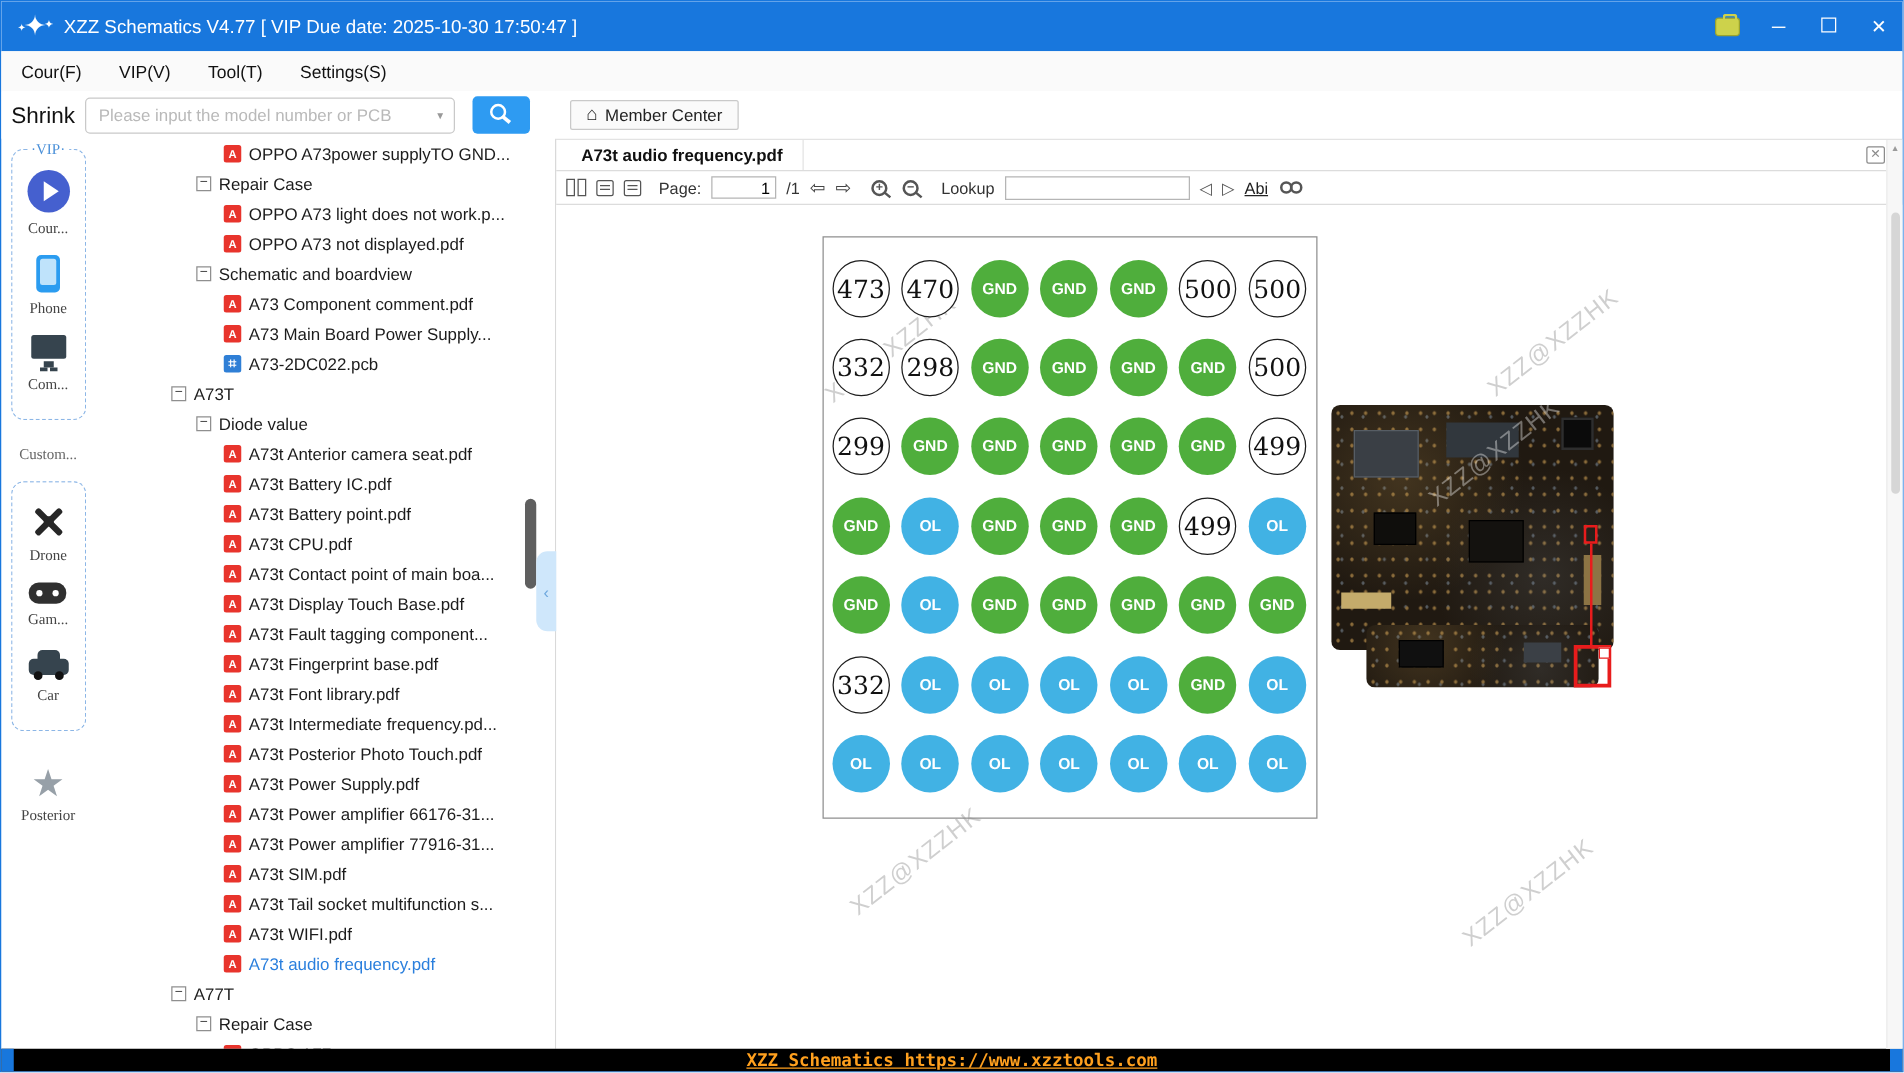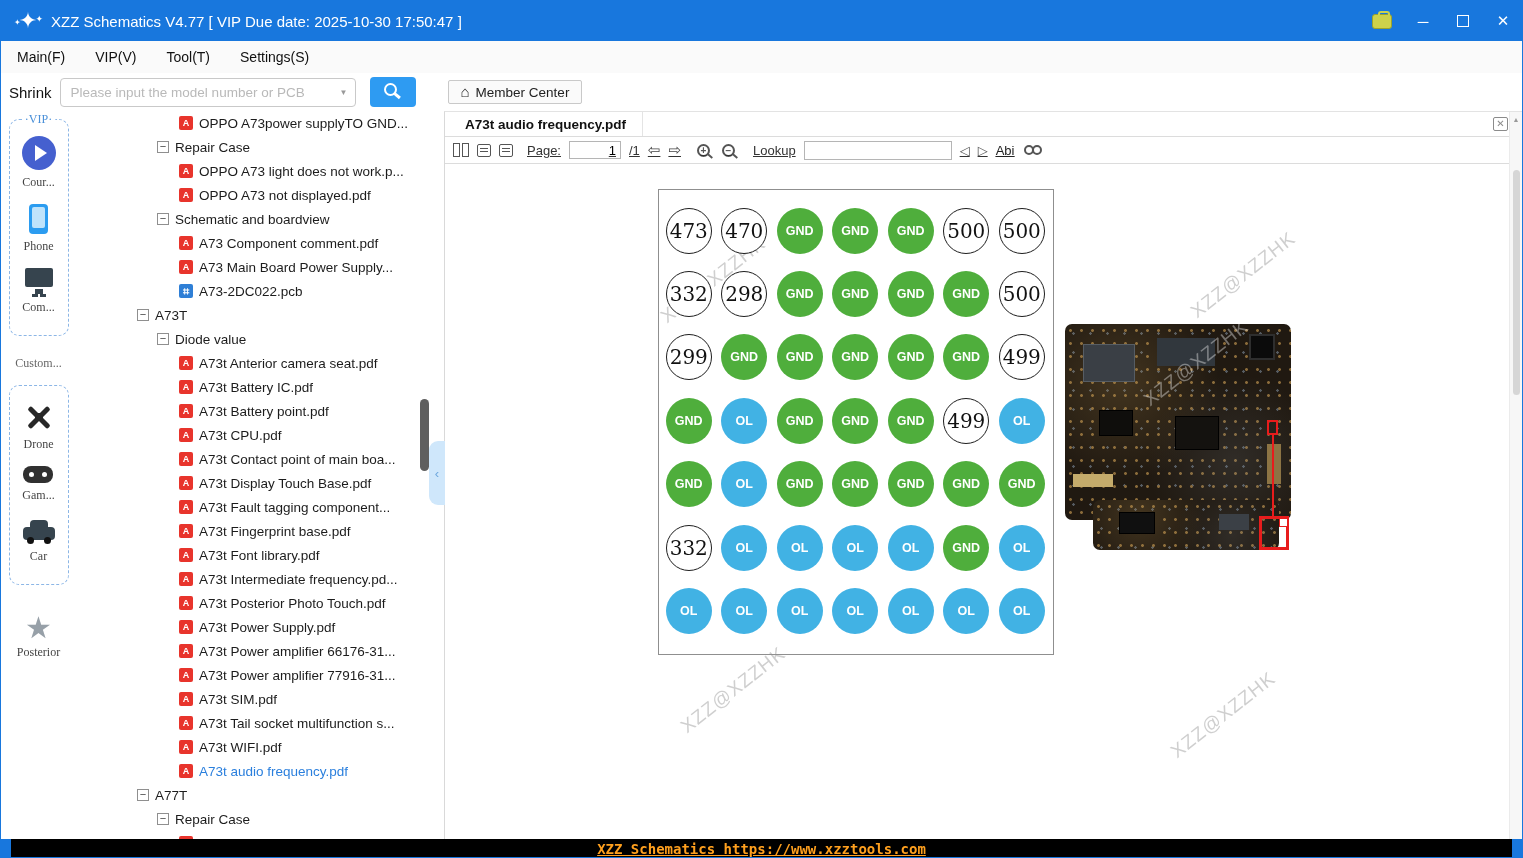--- a/index.html
+++ b/index.html
@@ -17,21 +17,21 @@
   .briefcase { width:20px; height:15px; background:#cdd24b; border:1px solid #9aa32e; border-radius:3px; position:relative; }
   .briefcase::before { content:''; position:absolute; top:-4px; left:5px; width:8px; height:4px; border:2px solid #cdd24b; border-bottom:none; border-radius:3px 3px 0 0; }
   .winbtn { color:#fff; font-size:15px; width:18px; text-align:center; cursor:default; }
   .maxbox { width:12px; height:12px; border:1.5px solid #fff; display:inline-block; }
 
   
   .menubar { height:32px; background:#fafafa; display:flex; align-items:center; padding-left:16px; gap:30px; font-size:14px; color:#111; }
 
   
   .toolbar { height:38px; background:#fff; display:flex; align-items:center; }
-  .shrink { font-size:15px; color:#111; padding:0 8px; }
+  .shrink { font-size:18px; color:#111; padding:0 8px; }
   .searchwrap { position:relative; width:296px; height:29px; border:1px solid #c9c9c9; border-radius:4px; display:flex; align-items:center; }
   .searchwrap input { border:none; outline:none; flex:1; height:100%; padding:0 22px 0 10px; font-size:13.5px; color:#333; background:transparent; }
   .searchwrap input::placeholder { color:#b9b9b9; }
   .caret { position:absolute; right:7px; font-size:8px; color:#999; }
   .searchbtn { width:46px; height:30px; margin-left:14px; background:#2e9bf2; border:none; border-radius:4px; position:relative; cursor:pointer; }
   .mag { position:absolute; left:14px; top:6px; width:13px; height:13px; border:2px solid #fff; border-radius:50%; }
   .mag::after { content:''; position:absolute; width:8px; height:2.5px; background:#fff; right:-6px; bottom:-2px; transform:rotate(40deg); }
   .membercenter { margin-left:32px; height:24px; display:flex; align-items:center; gap:6px; padding:0 12px; background:#fafafa; border:1px solid #c9c9c9; border-radius:2px; font-size:13.5px; color:#222; cursor:pointer; }
   .homeic { font-size:15px; line-height:14px; }
 
@@ -74,21 +74,21 @@
   .fic.pdf { background:#e8342c; }
   .fic.pcb { background:#2f7fd6; font-size:11px; }
   .vthumb { position:absolute; right:15px; top:288px; width:9px; height:72px; background:#5f5f5f; border-radius:5px; }
   .collapse-handle { position:absolute; left:428px; top:330px; width:16px; height:64px; background:#cfe7fb; border-radius:9px 0 0 9px; z-index:5; color:#6da7dd; font-size:13px; display:flex; align-items:center; justify-content:center; cursor:pointer; }
 
   
   .viewer { flex:1; border-left:1px solid #d9d9d9; border-top:1px solid #e3e3e3; display:flex; flex-direction:column; position:relative; background:#fff; }
   .tabbar { height:25px; border-bottom:1px solid #dcdcdc; display:flex; align-items:center; position:relative; }
   .tab { padding:0 16px 0 20px; font-size:13.5px; font-weight:bold; color:#111; height:100%; display:flex; align-items:center; border-right:1px solid #e4e4e4; }
   .closetab { position:absolute; right:14px; top:5px; width:15px; height:14px; border:1.5px solid #8b8b8b; border-radius:2px; color:#8b8b8b; font-size:10px; line-height:11px; text-align:center; cursor:pointer; }
-  .pdfbar { height:27px; border-bottom:1px solid #dcdcdc; display:flex; align-items:center; gap:8px; padding-left:8px; font-size:13px; color:#333;text-decoration:underline; }
+  .pdfbar { height:27px; border-bottom:1px solid #dcdcdc; display:flex; align-items:center; gap:8px; padding-left:8px; font-size:13px; color:#333; }
   .twopage { display:flex; gap:2px; }
   .twopage i { width:7px; height:14px; border:1.5px solid #555; display:block; }
   .docic { width:14px; height:13px; border:1.5px solid #555; border-radius:2px; position:relative; }
   .docic::after { content:''; position:absolute; left:2px; top:3px; right:2px; height:1.5px; background:#555; box-shadow:0 3px 0 #555; }
   .pageinput { width:52px; height:18px; border:1px solid #b5b5b5; font-size:13px; text-align:right; padding-right:4px; outline:none; }
   .navarrow { font-size:15px; color:#444; cursor:pointer; }
   .zoomic { width:13px; height:13px; border:2px solid #555; border-radius:50%; position:relative; font-size:10px; line-height:9px; text-align:center; color:#555; font-weight:bold; cursor:pointer; }
   .zoomic::after { content:''; position:absolute; width:6px; height:2px; background:#555; right:-5px; bottom:-2px; transform:rotate(40deg); }
   .lookupinput { width:148px; height:19px; border:1px solid #b5b5b5; outline:none; font-size:12px; padding:0 4px; }
   .tri { font-size:13px; color:#555; cursor:pointer; }
@@ -148,21 +148,21 @@
     <span class="win-title">XZZ Schematics V4.77 [ VIP Due date: 2025-10-30 17:50:47 ]</span>
     <span class="tb-right">
       <span class="briefcase"></span>
       <span class="winbtn">─</span>
       <span class="winbtn"><span class="maxbox"></span></span>
       <span class="winbtn">✕</span>
     </span>
   </div>
 
   <div class="menubar">
-    <span>Main(F)</span>
+    <span>Cour(F)</span>
     <span>VIP(V)</span>
     <span>Tool(T)</span>
     <span>Settings(S)</span>
   </div>
 
   <div class="toolbar">
     <span class="shrink">Shrink</span>
     <span class="searchwrap">
       <input type="text" placeholder="Please input the model number or PCB" style="">
       <span class="caret">▼</span>

